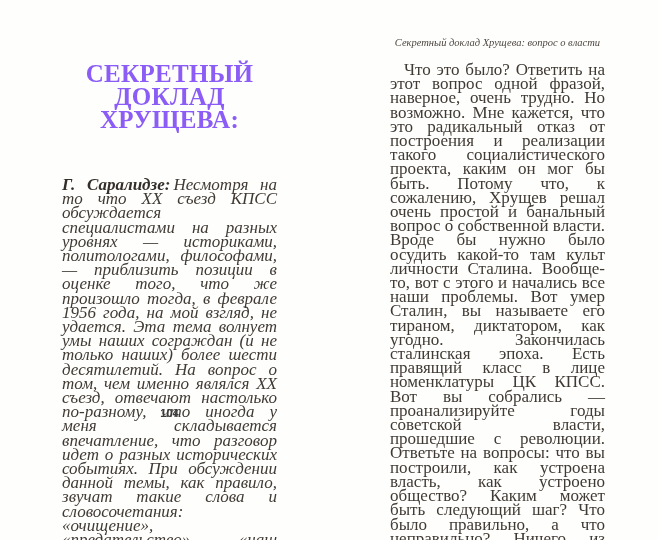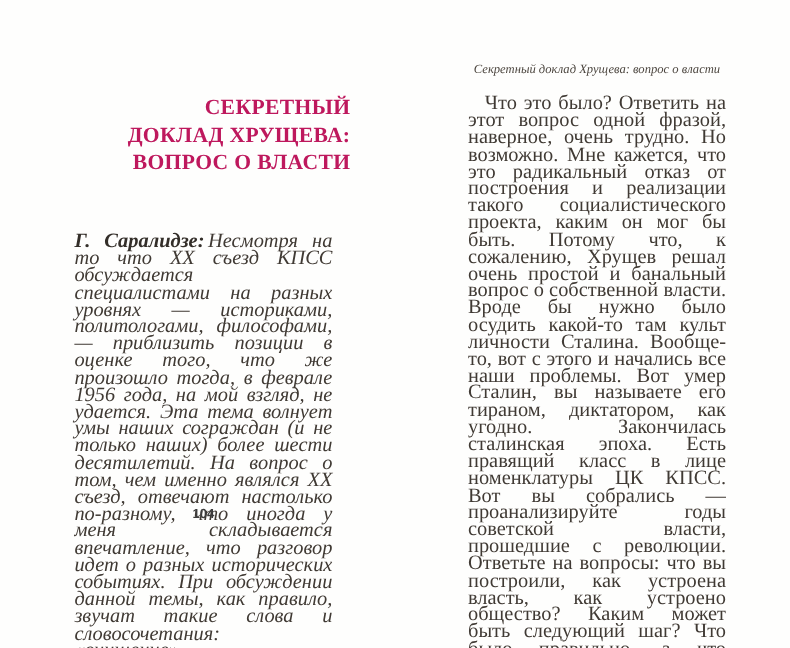--- a/index.html
+++ b/index.html
@@ -4,32 +4,32 @@
 <style>
   html, body { margin: 0; padding: 0; background: #ffffff; }
   .spread {
     position: relative;
     width: 658px;
     height: 540px;
     background: #fefefd;
     font-family: "Liberation Serif", serif;
     overflow: hidden;
   }
-  .page { position: absolute; top: 16px; height: 452px; }
+  .page { position: absolute; top: 0; height: 452px; }
   .page.left  { left: 47px;  width: 245px; }
   .page.right { left: 375px; width: 245px; }
 
   .chapter-title {
     margin: 62px 0 0 0;
-    text-align: right;
-    font-size: 18px;
+    text-align: center;
+    font-size: 25px;
     line-height: 23px;
     font-weight: bold;
     letter-spacing: 0.3px;
-    color: #be185d;
+    color: #8b5cf6;
   }
   .chapter-title .tl { display: block; }
 
   .left .body-text { margin-top: 47px; font-style: italic; }
 
   .para {
     margin: 15px;
     text-align: justify;
     font-size: 17px;
     line-height: 14.2px;
@@ -65,21 +65,20 @@
 </style>
 </head>
 <body>
 
 <div class="spread">
 
   <div class="page left">
     <h1 class="chapter-title">
       <span class="tl">СЕКРЕТНЫЙ</span>
       <span class="tl">ДОКЛАД ХРУЩЕВА:</span>
-      <span class="tl">ВОПРОС О ВЛАСТИ</span>
     </h1>
     <div class="body-text">
       <p class="para"><b class="speaker">Г. Саралидзе:</b><span>Несмотря на то что XX съезд КПСС обсуждается специалистами на разных уровнях — историками, политологами, философами, — приблизить позиции в оценке того, что же произошло тогда, в феврале 1956 года, на мой взгляд, не удается. Эта тема волнует умы наших сограждан (и не только наших) более шести десятилетий. На вопрос о том, чем именно являлся XX съезд, отвечают настолько по-разному, что иногда у меня складывается впечатление, что разговор идет о разных исторических событиях. При обсуждении данной темы, как правило, звучат такие слова и словосочетания: «очищение», «предательство», «наш Нюрнберг», «попытка сохранить власть», «месть элиты за страх», «желание обезопасить себя от репрессий». Прежде всего, я хотел бы услышать от вас ответ на вопрос: XX съезд — что это было? При этом все-таки уточним: вопрос не о XX съезде как таковом, а о «секретном» (здесь ставлю кавычки) докладе Хрущева, который на нем прозвучал.</span></p>
       <p class="para spaced"><b class="speaker">Д. Прежде:</b><span>Так называемый закрытый проекта.</span></p>
     </div>
     <div class="page-number">104</div>
   </div>
 
   <div class="page right">
     <div class="running-head">Секретный доклад Хрущева: вопрос о власти</div>

